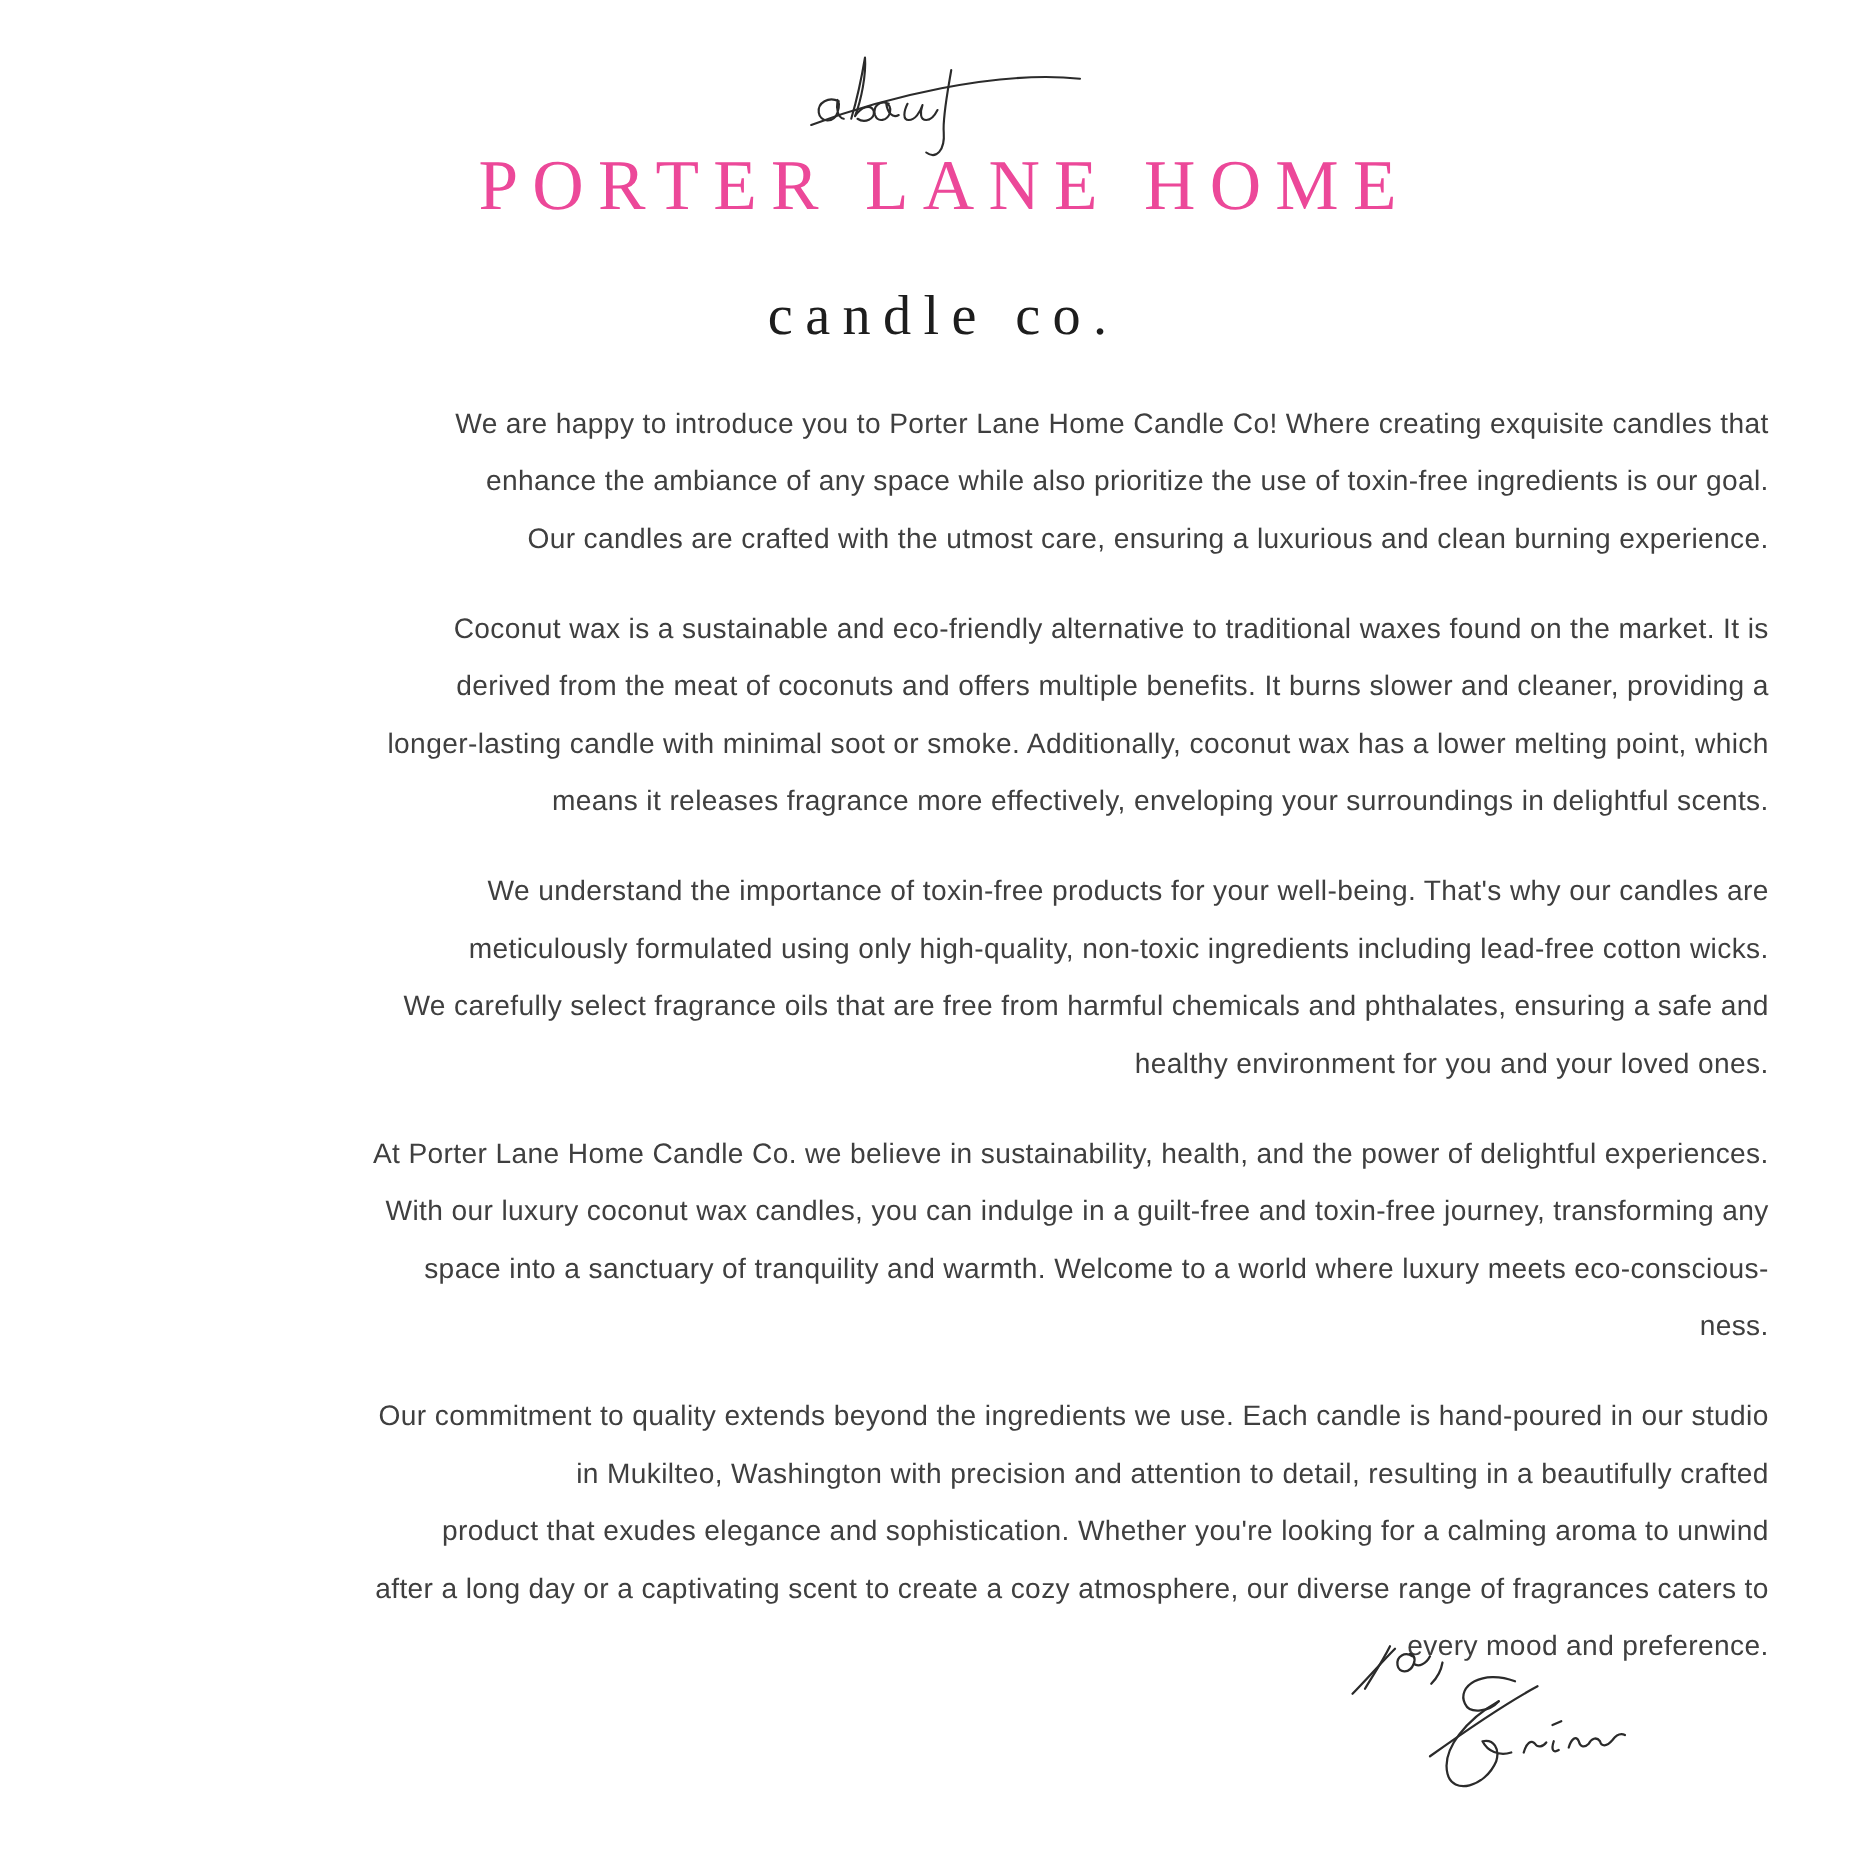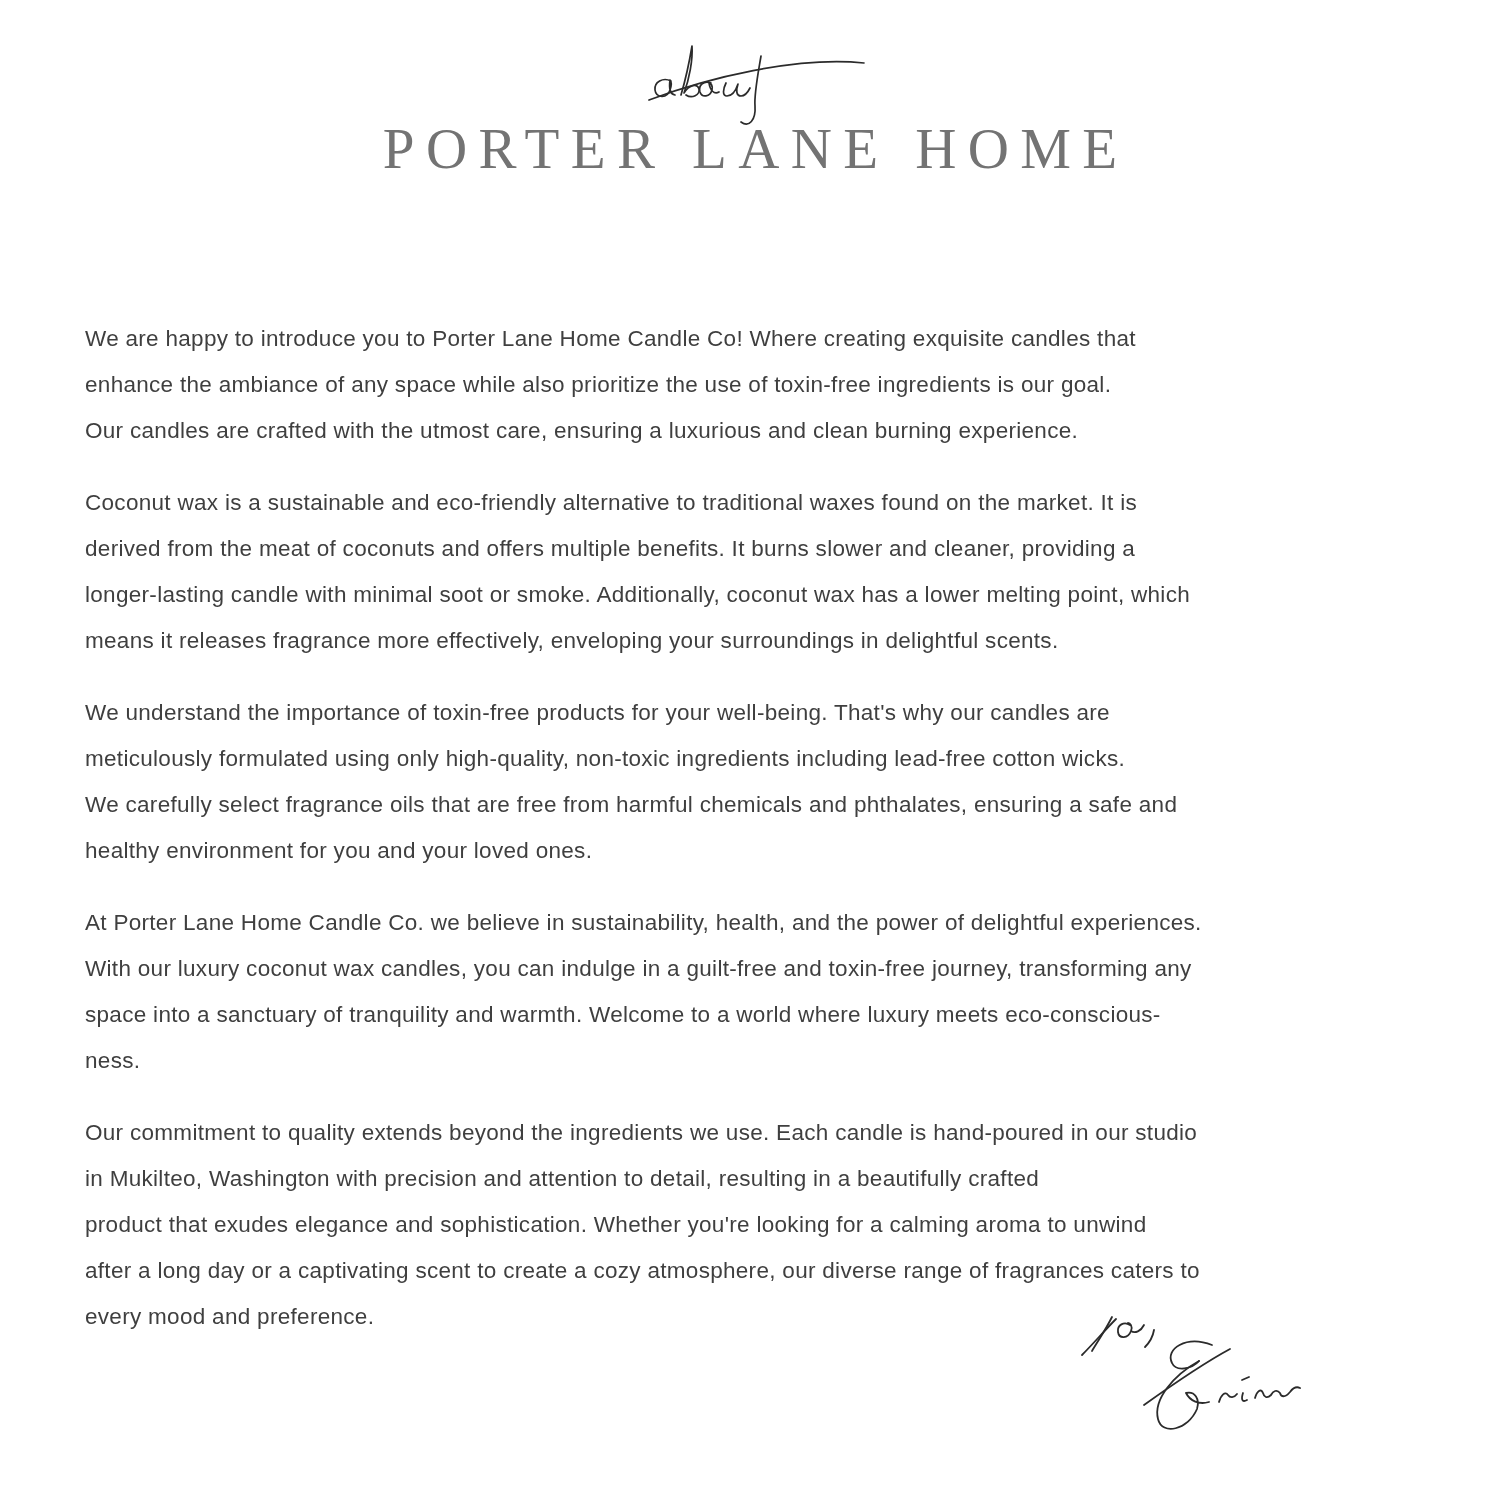--- a/index.html
+++ b/index.html
@@ -37,21 +37,21 @@
     top: 116px;
     left: 0;
     width: 100%;
     margin: 0;
     text-align: center;
     font-family: "Liberation Serif", serif;
     font-weight: 500;
     font-size: 57px;
     letter-spacing: 0.20em;
     text-indent: 0.20em;
-    color: #737373;
+    color: #ec4899;
     white-space: nowrap;
   }
   .brand-subtitle {
     position: absolute;
     top: 226px;
     left: 0;
     width: 100%;
     margin: 0;
     text-align: center;
     font-family: "Liberation Serif", serif;
@@ -62,21 +62,21 @@
     color: #1d1d1d;
     white-space: nowrap;
   }
   
   .copy {
     position: absolute;
     top: 316px;
     left: 50%;
     transform: translateX(-50%);
     width: 1330px;
-    text-align: left;
+    text-align: right;
   }
   .copy p {
     margin: 0 0 26px 0;
     font-size: 22.5px;
     line-height: 46px;
     letter-spacing: 0.3px;
     font-weight: 300;
     color: #3f3f3f;
     white-space: pre-line;
   }
@@ -114,20 +114,21 @@
 
         <path d="M124,20 C121,38 117,58 118,70 C119,84 112,92 104,86"></path>
 
         <path d="M12,64 C70,42 160,20 227,27"></path>
       </g>
     </svg>
   </div>
 
   <h1 class="brand-title">PORTER LANE HOME</h1>
 
+  <h2 class="brand-subtitle">candle co.</h2>
 
   <main class="copy">
     <p>We are happy to introduce you to Porter Lane Home Candle Co!  Where creating exquisite candles that
 enhance the ambiance of any space while also prioritize the use of toxin-free ingredients is our goal.
 Our candles are crafted with the utmost care, ensuring a luxurious and clean burning experience.</p>
     <p>Coconut wax is a sustainable and eco-friendly alternative to traditional waxes found on the market. It is
 derived from the meat of coconuts and offers multiple benefits. It burns slower and cleaner, providing a
 longer-lasting candle with minimal soot or smoke. Additionally, coconut wax has a lower melting point, which
 means it releases fragrance more effectively, enveloping your surroundings in delightful scents.</p>
     <p>We understand the importance of toxin-free products for your well-being. That's why our candles are

